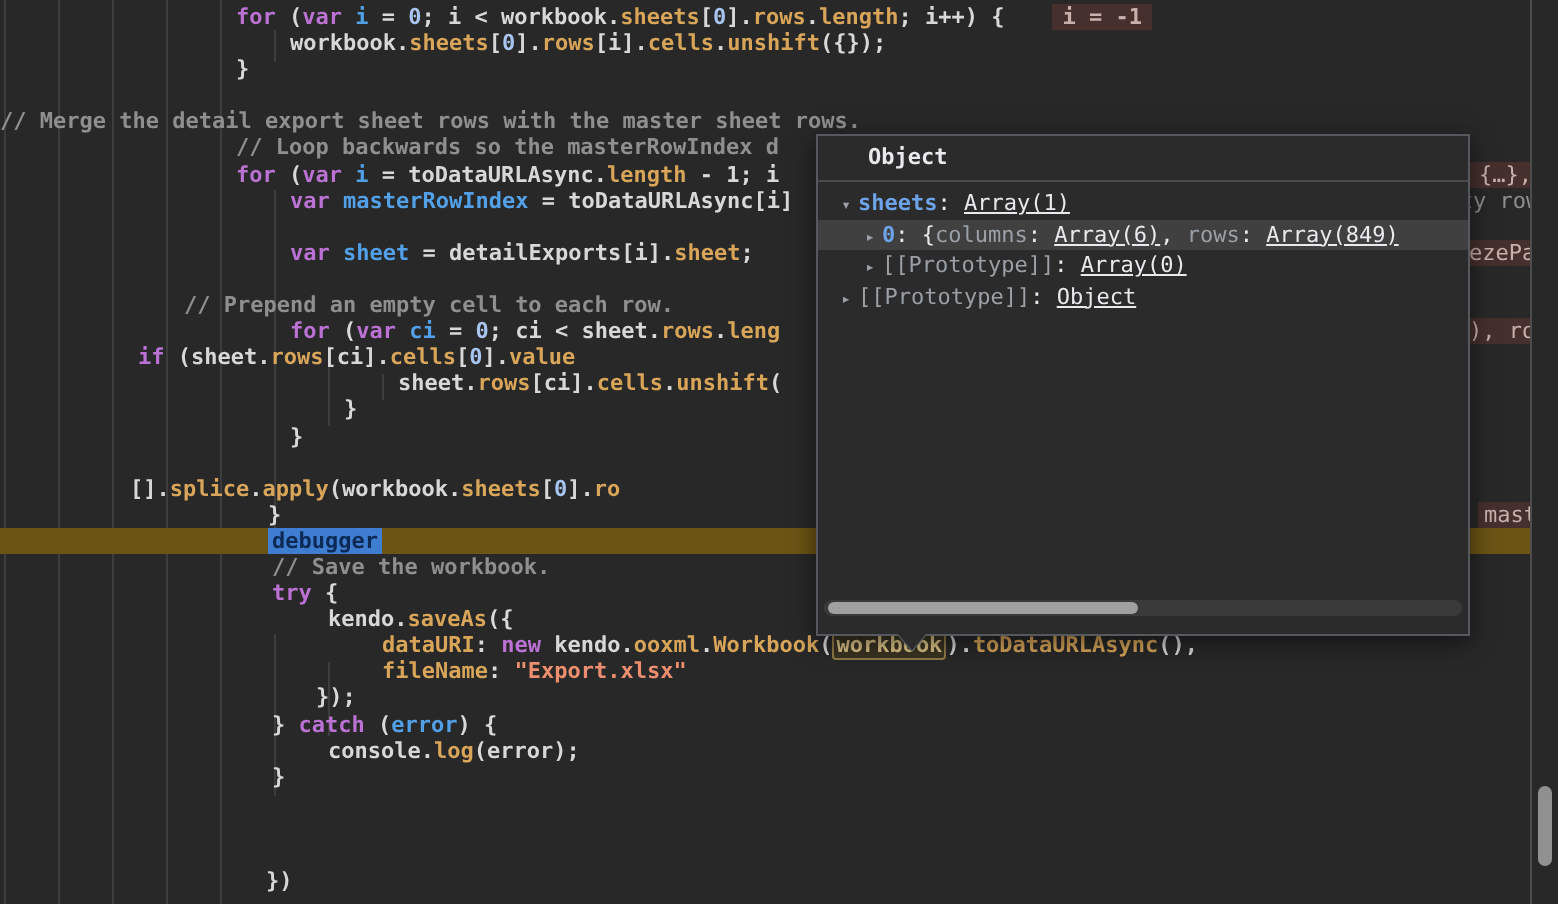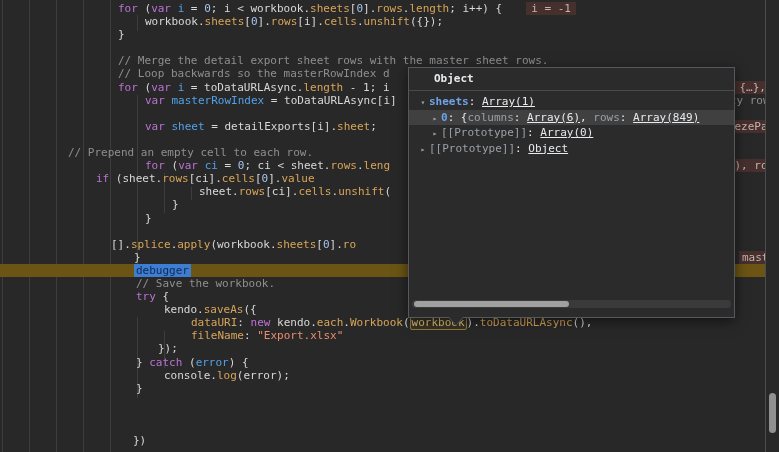--- a/index.html
+++ b/index.html
@@ -2,21 +2,21 @@
 <html style="--editor_bg: #282828; --keyword: #bb72d4; --variable: #52a1e8; --property: #d8a559; --string: #ed8e6e; --comment: #8f8f8f; --plain: #d8d8d8; --number: #a8c5f0; --exec_line_bg: #6b5414; --exec_token_bg: #3f7dd0; --exec_token_fg: #0c2a55; --ann_bg: #46302e; --ann_fg: #c9b0ac; --popup_bg: #2b2b2b; --popup_border: #55585c; --popup_sel: #404040; --prop_blue: #6da3e8; --muted: #9aa0a6; --value_fg: #e8eaed; --num_violet: #9980ff; --guide: #3d3d3d; --divider: #4d4d4d; --scroll_thumb: #909090; --hover_box_fg: #dcc388; --hover_box_border: #8f7a45; --hover_box_bg: #3a3322;"><head>
 <meta charset="utf-8">
 <style>
   html,body{margin:0;padding:0;}
   body{width:779px;height:452px;overflow:hidden;background:var(--editor_bg);
        font-family:"DejaVu Sans Mono","Liberation Mono",monospace;}
   #stage{position:relative;width:779px;height:452px;background:var(--editor_bg);overflow:hidden;}
   #clip{position:absolute;left:0;top:0;width:765px;height:452px;overflow:hidden;}
   .guide{position:absolute;width:1px;background:var(--guide);}
   #code{position:absolute;left:0;top:2px;width:765px;}
-  .ln{height:13.1px;line-height:13.1px;font-size:11px;white-space:pre;color:var(--plain);}
+  .ln{height:13.1px;line-height:13.1px;font-size:11px;white-space:pre;color:var(--plain);font-weight:bold;}
   .ln.exec{background:var(--exec_line_bg);}
   .k{color:var(--keyword);}
   .v{color:var(--variable);}
   .p{color:var(--property);}
   .s{color:var(--string);}
   .c{color:var(--comment);}
   .t{color:var(--plain);}
   .n{color:var(--number);}
   .d{background:var(--exec_token_bg);color:var(--exec_token_fg);padding:0 2px;}
   .b{color:var(--hover_box_fg);background:var(--hover_box_bg);
@@ -66,41 +66,41 @@
         <div class="guide" style="left: 164px; top: 173px; height: 40px;"></div>
         <div class="guide" style="left: 191px; top: 187px; height: 13px;"></div>
         <div class="guide" style="left: 137px; top: 317px; height: 81px;"></div>
         <div class="guide" style="left: 164px; top: 331px; height: 37px;"></div>
       </div>
     <div id="code">
         <div class="ln" style="padding-left: 118px;"><span class="k">for</span><span class="t"> (</span><span class="k">var</span><span class="t"> </span><span class="v">i</span><span class="t"> = </span><span class="n">0</span><span class="t">; i &lt; workbook.</span><span class="p">sheets</span><span class="t">[</span><span class="n">0</span><span class="t">].</span><span class="p">rows</span><span class="t">.</span><span class="p">length</span><span class="t">; i++) {</span><span class="ann">i = -1</span></div>
         <div class="ln" style="padding-left: 145px;"><span class="t">workbook.</span><span class="p">sheets</span><span class="t">[</span><span class="n">0</span><span class="t">].</span><span class="p">rows</span><span class="t">[i].</span><span class="p">cells</span><span class="t">.</span><span class="p">unshift</span><span class="t">({});</span></div>
         <div class="ln" style="padding-left: 118px;"><span class="t">}</span></div>
         <div class="ln"></div>
-        <div class="ln" style="padding-left: 118px;"><span class="c">// Merge the detail export sheet rows with the master sheet rows.</span></div>
+        <div class="ln" style=""><span class="c">// Merge the detail export sheet rows with the master sheet rows.</span></div>
         <div class="ln" style="padding-left: 118px;"><span class="c">// Loop backwards so the masterRowIndex d</span></div>
         <div class="ln" style="padding-left: 118px;"><span class="k">for</span><span class="t"> (</span><span class="k">var</span><span class="t"> </span><span class="v">i</span><span class="t"> = toDataURLAsync.</span><span class="p">length</span><span class="t"> - 1; i</span></div>
         <div class="ln" style="padding-left: 145px;"><span class="k">var</span><span class="t"> </span><span class="v">masterRowIndex</span><span class="t"> = toDataURLAsync[i]</span></div>
         <div class="ln"></div>
         <div class="ln" style="padding-left: 145px;"><span class="k">var</span><span class="t"> </span><span class="v">sheet</span><span class="t"> = detailExports[i].</span><span class="p">sheet</span><span class="t">;</span></div>
         <div class="ln"></div>
-        <div class="ln" style="padding-left: 68px;"><span class="c">// Prepend an empty cell to each row.</span></div>
+        <div class="ln" style="padding-left: 92px;"><span class="c">// Prepend an empty cell to each row.</span></div>
         <div class="ln" style="padding-left: 145px;"><span class="k">for</span><span class="t"> (</span><span class="k">var</span><span class="t"> </span><span class="v">ci</span><span class="t"> = </span><span class="n">0</span><span class="t">; ci &lt; sheet.</span><span class="p">rows</span><span class="t">.</span><span class="p">leng</span></div>
-        <div class="ln" style="padding-left: 96px;"><span class="k">if</span><span class="t"> (sheet.</span><span class="p">rows</span><span class="t">[ci].</span><span class="p">cells</span><span class="t">[</span><span class="n">0</span><span class="t">].</span><span class="p">value</span></div>
+        <div class="ln" style="padding-left: 69px;"><span class="k">if</span><span class="t"> (sheet.</span><span class="p">rows</span><span class="t">[ci].</span><span class="p">cells</span><span class="t">[</span><span class="n">0</span><span class="t">].</span><span class="p">value</span></div>
         <div class="ln" style="padding-left: 199px;"><span class="t">sheet.</span><span class="p">rows</span><span class="t">[ci].</span><span class="p">cells</span><span class="t">.</span><span class="p">unshift</span><span class="t">(</span></div>
         <div class="ln" style="padding-left: 172px;"><span class="t">}</span></div>
         <div class="ln" style="padding-left: 145px;"><span class="t">}</span></div>
         <div class="ln"></div>
-        <div class="ln" style="padding-left: 111px;"><span class="t">[].</span><span class="p">splice</span><span class="t">.</span><span class="p">apply</span><span class="t">(workbook.</span><span class="p">sheets</span><span class="t">[</span><span class="n">0</span><span class="t">].</span><span class="p">ro</span></div>
+        <div class="ln" style="padding-left: 65px;"><span class="t">[].</span><span class="p">splice</span><span class="t">.</span><span class="p">apply</span><span class="t">(workbook.</span><span class="p">sheets</span><span class="t">[</span><span class="n">0</span><span class="t">].</span><span class="p">ro</span></div>
         <div class="ln" style="padding-left: 134px;"><span class="t">}</span></div>
         <div class="ln exec" style="padding-left: 134px;"><span class="d">debugger</span></div>
         <div class="ln" style="padding-left: 136px;"><span class="c">// Save the workbook.</span></div>
         <div class="ln" style="padding-left: 136px;"><span class="k">try</span><span class="t"> {</span></div>
         <div class="ln" style="padding-left: 164px;"><span class="t">kendo.</span><span class="p">saveAs</span><span class="t">({</span></div>
-        <div class="ln" style="padding-left: 191px;"><span class="p">dataURI</span><span class="t">: </span><span class="k">new</span><span class="t"> kendo.</span><span class="p">each</span><span class="t">.</span><span class="p">Workbook</span><span class="t">(</span><span class="b">workbook</span><span class="t">).</span><span class="p">toDataURLAsync</span><span class="t">(),</span></div>
+        <div class="ln" style="padding-left: 191px;"><span class="p">dataURI</span><span class="t">: </span><span class="k">new</span><span class="t"> kendo.</span><span class="p">ooxml</span><span class="t">.</span><span class="p">Workbook</span><span class="t">(</span><span class="b">workbook</span><span class="t">).</span><span class="p">toDataURLAsync</span><span class="t">(),</span></div>
         <div class="ln" style="padding-left: 191px;"><span class="p">fileName</span><span class="t">: </span><span class="s">"Export.xlsx"</span></div>
         <div class="ln" style="padding-left: 158px;"><span class="t">});</span></div>
         <div class="ln" style="padding-left: 136px;"><span class="t">} </span><span class="k">catch</span><span class="t"> (</span><span class="v">error</span><span class="t">) {</span></div>
         <div class="ln" style="padding-left: 164px;"><span class="t">console.</span><span class="p">log</span><span class="t">(error);</span></div>
         <div class="ln" style="padding-left: 136px;"><span class="t">}</span></div>
         <div class="ln"></div>
         <div class="ln"></div>
         <div class="ln"></div>
         <div class="ln" style="padding-left: 133px;"><span class="t">})</span></div>
       </div>

